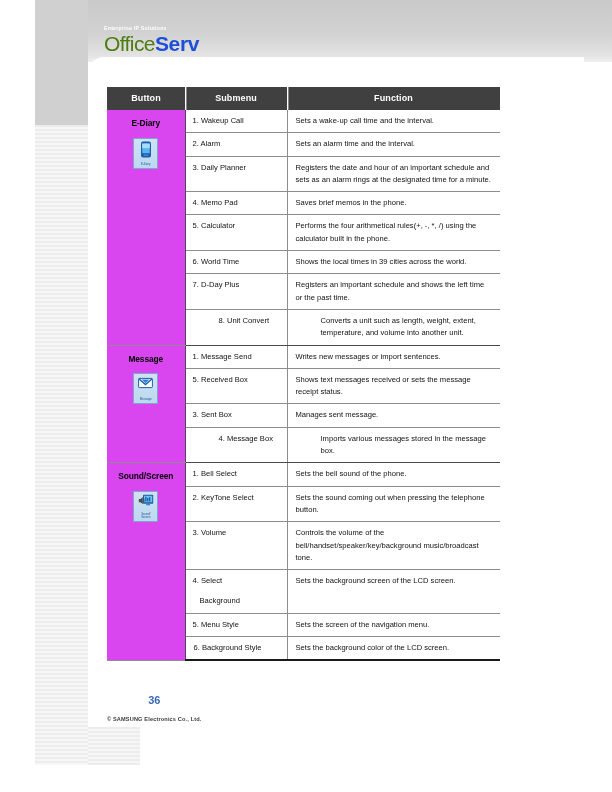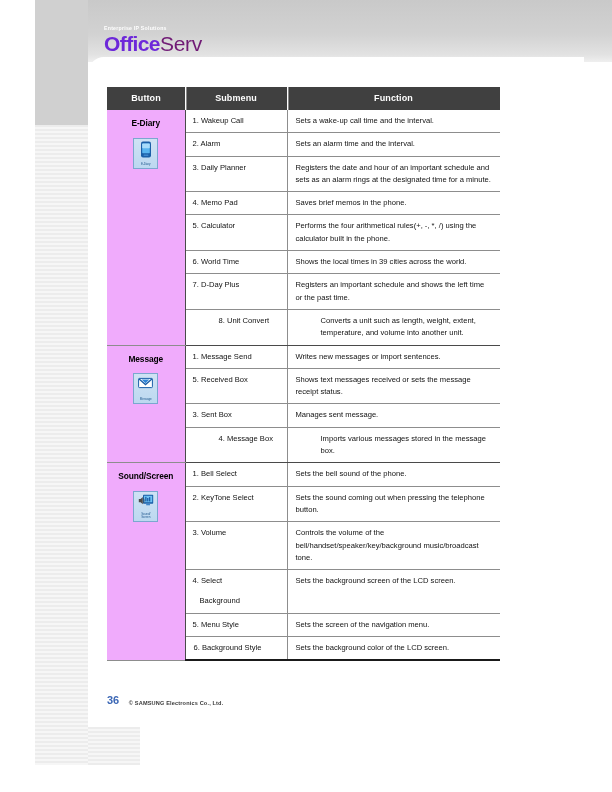--- a/index.html
+++ b/index.html
@@ -79,27 +79,27 @@
     letter-spacing: 0.25px;
     margin-bottom: 2px;
     white-space: nowrap;
   }
   .brand-name {
     font-size: 21px;
     line-height: 21px;
     white-space: nowrap;
   }
   .brand-office {
-    font-weight: bold;
-    color: #6d28d9;
+    font-weight: normal;
+    color: #4d7c0f;
     letter-spacing: -0.6px;
   }
   .brand-serv {
-    font-weight: normal;
-    color: #701a75;
+    font-weight: bold;
+    color: #1d4ed8;
     letter-spacing: -0.3px;
   }
 
   
   .page-sheet {
     position: absolute;
     left: 88px;
     top: 57px;
     width: 496px;
     height: 670px;
@@ -140,21 +140,21 @@
     box-shadow: inset 1.4px 0 0 #ffffff;
   }
 
   .menu-table td {
     border-bottom: 0.8px solid #8d8d8d;
     vertical-align: top;
     color: #111111;
     line-height: 1.62;
   }
   .cell-button {
-    background: #f0abfc;
+    background: #d946ef;
     border-right: 1.6px solid #4a4a4a;
     text-align: center;
     vertical-align: top;
     padding: 7px 2px 8px;
   }
   .group-label {
     font-size: 8.4px;
     font-weight: bold;
     color: #000000;
     display: block;
@@ -213,22 +213,23 @@
     white-space: pre-line;
   }
   .btn-icon svg { display: block; margin: 0 auto; }
 
   
   .page-footer {
     position: absolute;
     left: 107px;
     top: 694px;
     display: flex;
-    align-items: flex-end;
+    align-items: center;
     gap: 10px;
+    flex-direction: column;
   }
   .footer-pagenum {
     font-size: 11px;
     font-weight: bold;
     color: #3b67b5;
     letter-spacing: -0.2px;
   }
   .footer-copyright {
     font-size: 5.6px;
     font-weight: bold;

